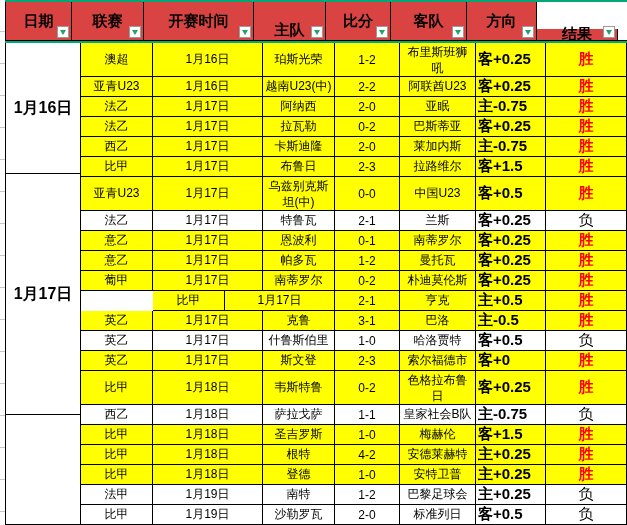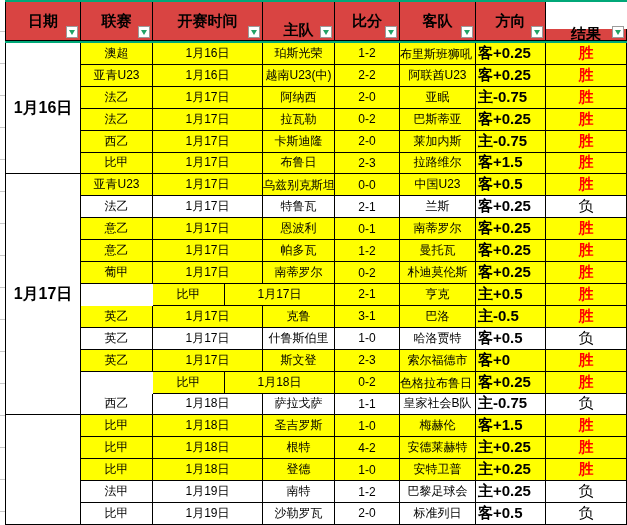--- a/index.html
+++ b/index.html
@@ -59,24 +59,24 @@
   }
   .c-league{width:72px;}
   .c-time{width:110px;}
   .c-home{width:72px;}
   .c-score{width:65px;}
   .c-away{width:76px;}
   .c-direction{width:70px;justify-content:flex-start;padding-left:2px;font-size:15px;font-weight:bold;}
   .c-result{width:81px;font-size:15px;}
   .c-result.win{color:#ff0000;font-weight:bold;}
   .c-result.lose{color:#000000;font-weight:normal;}
-  .cell.wrap{flex-direction:row;justify-content:flex-start;line-height:16px;padding-top:1px;}
+  .cell.wrap{flex-direction:column;justify-content:flex-start;line-height:16px;padding-top:1px;}
   .cell.wrap .ln{display:block;text-align:center;}
   
-  .w-date{width:76px;}
+  .w-date{width:67px;}
   .w-league{width:72px;}
   .w-time{width:110px;}
   .w-home{width:72px;align-items:flex-end;}
   .w-score{width:65px;}
   .w-away{width:76px;}
   .w-dir{width:70px;}
   .w-result{width:81px;margin-top:27px;}
 </style>
 </head>
 <body>
@@ -287,20 +287,21 @@
           <div class="cell c-time">1月17日</div>
           <div class="cell c-home">斯文登</div>
           <div class="cell c-score">2-3</div>
           <div class="cell c-away">索尔福德市</div>
           <div class="cell c-direction">客+0</div>
           <div class="cell c-result win">胜</div>
         </div>
         <div class="row hl">
           <div class="cell c-league">比甲</div>
           <div class="cell c-time">1月18日</div>
+          <div class="cell c-home">韦斯特鲁</div>
           <div class="cell c-score">0-2</div>
           <div class="cell c-away wrap">
             <span class="ln">色格拉布鲁</span>
             <span class="ln">日</span>
           </div>
           <div class="cell c-direction">客+0.25</div>
           <div class="cell c-result win">胜</div>
         </div>
         <div class="row">
           <div class="cell c-league">西乙</div>

